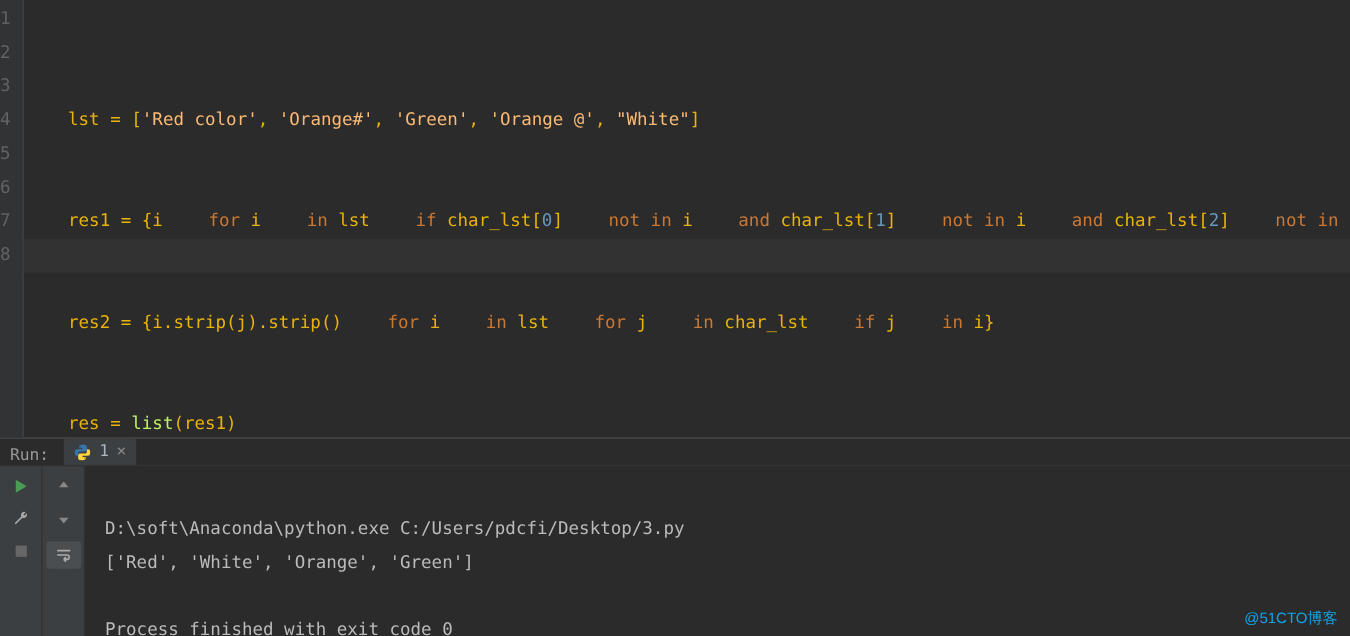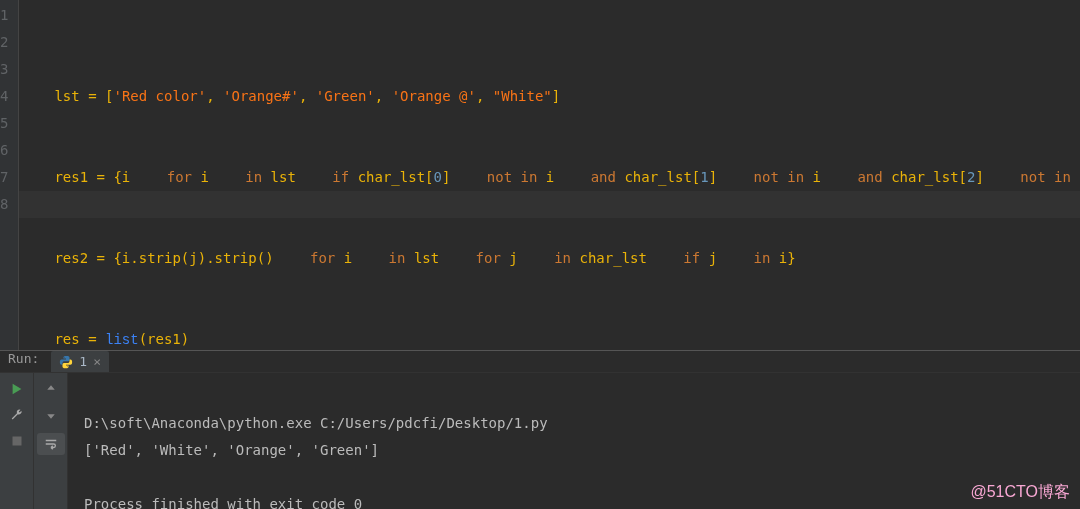--- a/index.html
+++ b/index.html
@@ -44,45 +44,45 @@
     .cursor-line-bg {
       position: absolute;
       left: 0; right: 0;
       height: 27px;
       top: 191px;
       background: #323232;
       z-index: 0;
     }
     .code-line, .code-line span { position: relative; z-index: 1; }
     .kw { color: #cc7832; margin-left: 28px; }
-    .str { color: #f97316; }
+    .str { color: #fdba74; }
     .num { color: #6897bb; }
     .def { color: #eab308; }
-    .builtin { color: #3b82f6; font-family: Liberation Mono, monospace; }
+    .builtin { color: #bef264; }
     .caret-mark {
       position: absolute;
       left: 0;
       width: 2px;
       height: 18px;
       background: #a9b7c6;
       top: 4px;
     }
 
     .separator { height: 1px; background: #555; }
 
     .run-panel {
       background: #2b2b2b;
       height: 158px;
       display: flex;
       flex-direction: column;
     }
     .run-tabs {
       height: 28px;
       display: flex;
-      align-items: flex-start;
+      align-items: flex-end;
       border-bottom: 1px solid #323232;
       padding-left: 8px;
       font-size: 13px;
     }
     .run-label { color: #999; margin-right: 12px; }
     .tab-item {
       display: flex;
       align-items: center;
       gap: 6px;
       background: #3c3f41;
@@ -139,22 +139,22 @@
       flex: 1;
       padding: 10px 16px;
       line-height: 27px;
       white-space: pre;
       color: #bbb;
     }
     .watermark {
       position: absolute;
       right: 10px;
       bottom: 6px;
-      color: #f9a8d4;
-      font-size: 16px;
+      color: #0ea5e9;
+      font-size: 12px;
       font-family: sans-serif;
     }
   </style>
 </head>
 <body>
 
 <div class="editor-area">
   <div class="gutter">
     <div class="ln">1</div>
     <div class="ln">2</div>
@@ -221,21 +221,21 @@
             <path fill="#888" d="M8 13L3 7h10z"></path>
           </svg>
       </div>
       <div class="tb-sq">
         <svg viewBox="0 0 16 16" width="16" height="14">
             <path stroke="#aaa" stroke-width="1.5" fill="none" d="M2 4h12M2 8h9a2 2 0 010 4H8m0 0l2-2m-2 2l2 2"></path>
           </svg>
       </div>
     </div>
     <div class="console-output">
-<span>D:\soft\Anaconda\python.exe C:/Users/pdcfi/Desktop/1.py</span>
+<span>D:\soft\Anaconda\python.exe C:/Users/pdcfi/Desktop/3.py</span>
 <span>['Red', 'White', 'Orange', 'Green']</span>
 
 <span>Process finished with exit code 0</span>
     </div>
   </div>
 </div>
 
 <div class="watermark">@51CTO博客</div>
 
 </body></html>

